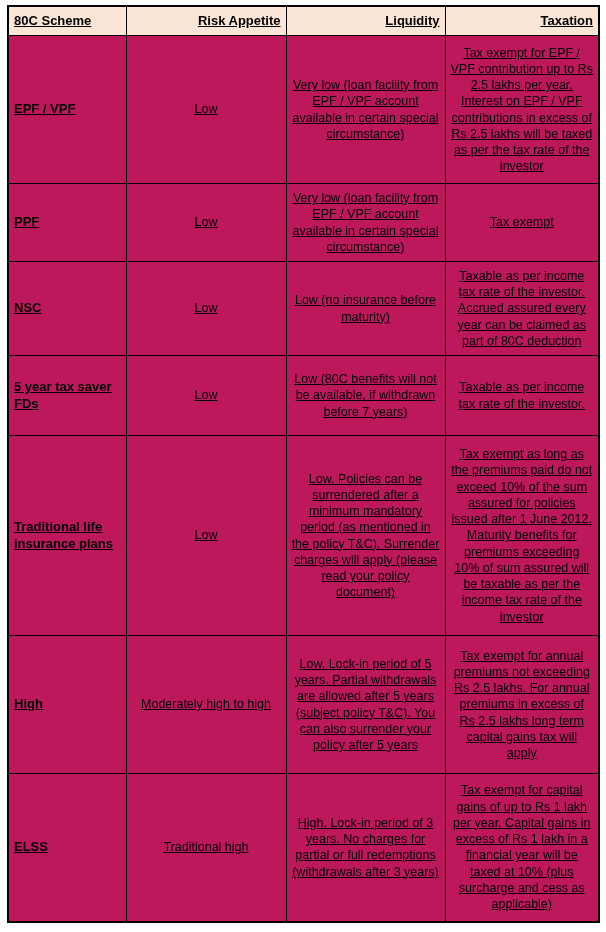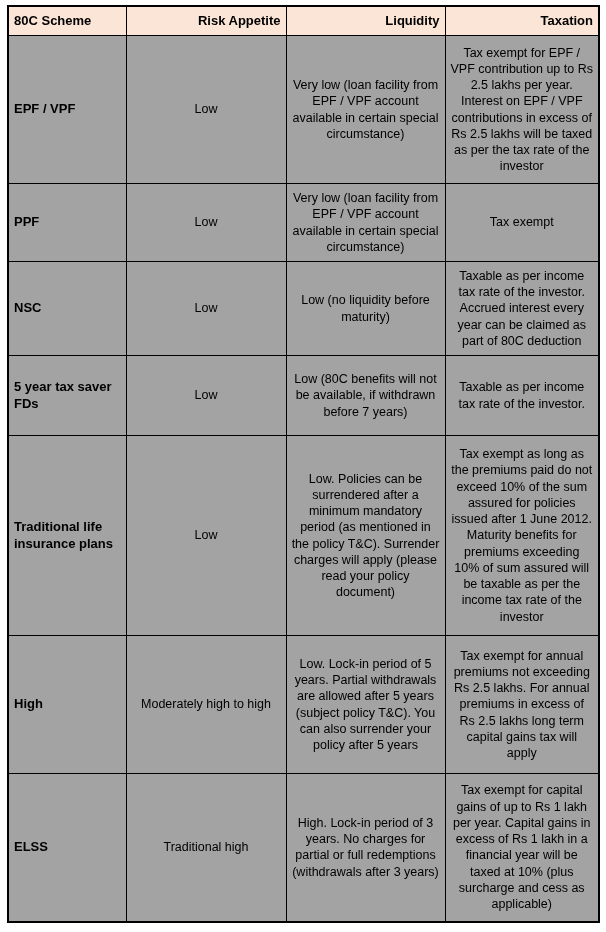--- a/index.html
+++ b/index.html
@@ -15,20 +15,21 @@
     width: 606px;
     height: 932px;
     overflow: hidden;
   }
   table.scheme-table {
     border-collapse: collapse;
     table-layout: fixed;
     width: 591px;
     margin: 5px 0 0 7px;
     border: 2px solid #000000;
+    text-decoration: underline;
   }
   table.scheme-table th,
   table.scheme-table td {
     border: 1px solid #000000;
     vertical-align: middle;
     padding: 3px 5px;
     word-wrap: break-word;
   }
   
   col.c-scheme    { width: 118px; }
@@ -44,21 +45,21 @@
     text-align: right;
     line-height: 1.1;
   }
   thead th.first {
     text-align: left;
   }
   tbody td {
     font-size: 12.5px;
     line-height: 1.3;
     text-align: center;
-    background: #a3a3a3;
+    background: #be185d;
   }
   tbody td.scheme {
     text-align: left;
     font-weight: bold;
     font-size: 13px;
     line-height: 1.25;
   }
   
   tbody tr:nth-child(1) { height: 148px; }
   tbody tr:nth-child(2) { height: 78px; }
@@ -96,22 +97,22 @@
         </tr>
         <tr>
           <td class="scheme">PPF</td>
           <td class="risk">Low</td>
           <td class="liquidity">Very low (loan facility from EPF / VPF account available in certain special circumstance)</td>
           <td class="taxation">Tax exempt</td>
         </tr>
         <tr>
           <td class="scheme">NSC</td>
           <td class="risk">Low</td>
-          <td class="liquidity">Low (no liquidity before maturity)</td>
-          <td class="taxation">Taxable as per income tax rate of the investor. Accrued interest every year can be claimed as part of 80C deduction</td>
+          <td class="liquidity">Low (no insurance before maturity)</td>
+          <td class="taxation">Taxable as per income tax rate of the investor. Accrued assured every year can be claimed as part of 80C deduction</td>
         </tr>
         <tr>
           <td class="scheme">5 year tax saver FDs</td>
           <td class="risk">Low</td>
           <td class="liquidity">Low (80C benefits will not be available, if withdrawn before 7 years)</td>
           <td class="taxation">Taxable as per income tax rate of the investor.</td>
         </tr>
         <tr>
           <td class="scheme">Traditional life insurance plans</td>
           <td class="risk">Low</td>

